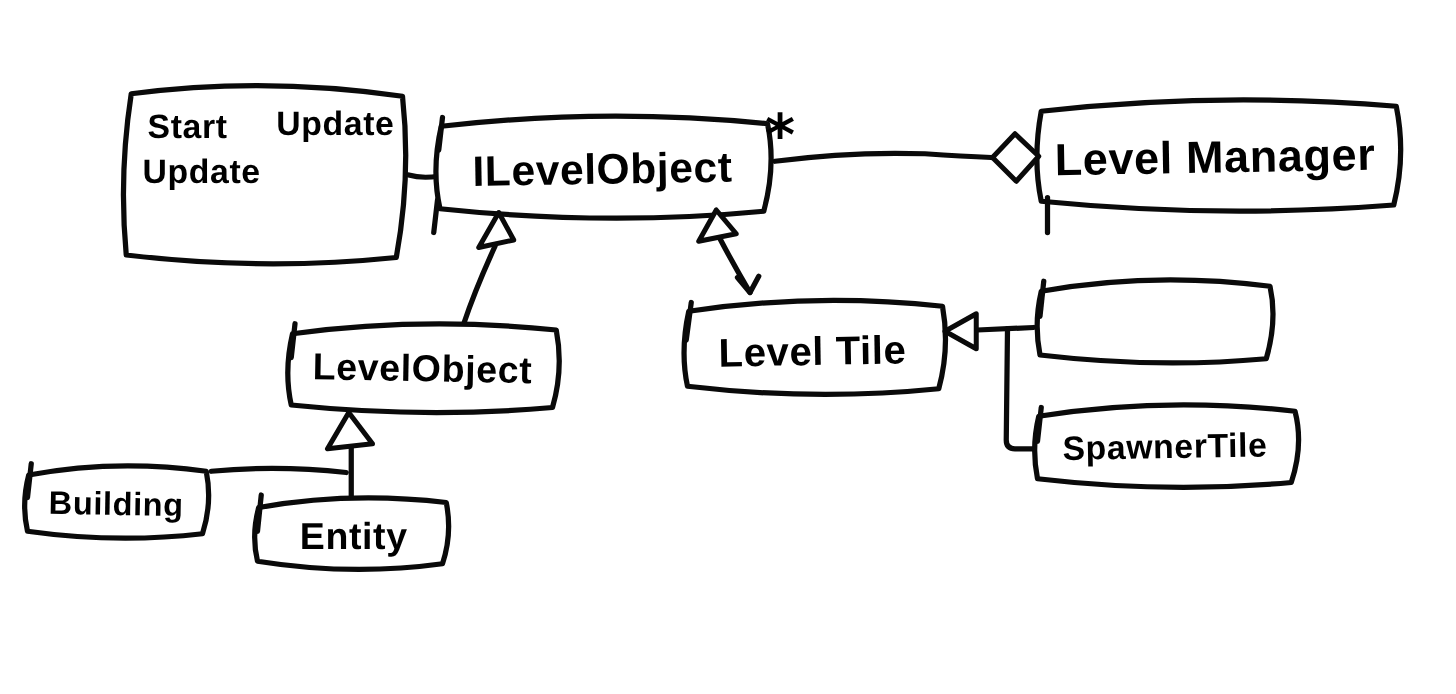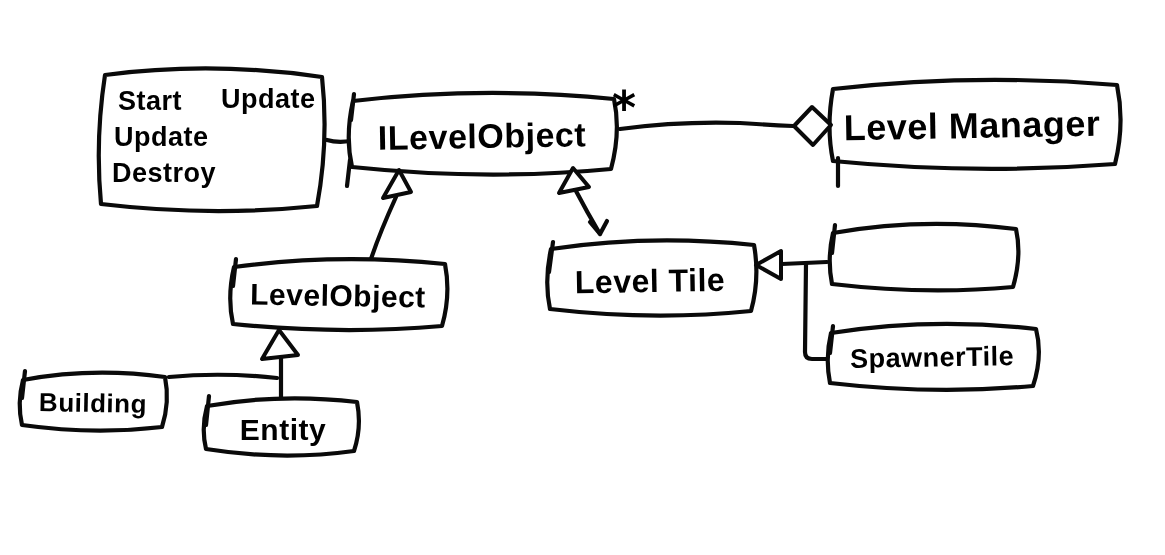--- a/index.html
+++ b/index.html
@@ -61,21 +61,20 @@
 
     <polygon class="hollow" points="794,126 812,107 831,125 813,145"></polygon>
     <polygon class="hollow" points="399,170 383,198 411,192"></polygon>
     <polygon class="hollow" points="573,168 559,193 589,187"></polygon>
     <polygon class="hollow" points="756,265 781,251 781,279"></polygon>
     <polygon class="hollow" points="279,330 262,359 298,355"></polygon>
   </svg>
 
   <div class="mline" style="left:118px; top:88px;">Start</div>
   <div class="mline" style="left:114px; top:124px;">Update</div>
-  <div class="mline" style="left:112px; top:160px;">Destroy</div>
   <div class="mline" style="left:221px; top:86px;">Update</div>
 
   <div class="label" style="left:482px; top:136px; font-size:34px; --rot:-1deg;">ILevelObject</div>
   <div class="label" style="left:972px; top:126px; font-size:36px; --rot:-1deg;">Level Manager</div>
   <div class="label" style="left:338px; top:296px; font-size:30px; --rot:1deg;">LevelObject</div>
   <div class="label" style="left:650px; top:281px; font-size:32px; --rot:-1deg;">Level Tile</div>
   <div class="label" style="left:932px; top:358px; font-size:27px; --rot:-1deg;">SpawnerTile</div>
   <div class="label" style="left:93px;  top:403px; font-size:26px; --rot:1deg;">Building</div>
   <div class="label" style="left:283px; top:430px; font-size:30px; --rot:0deg;">Entity</div>
 

